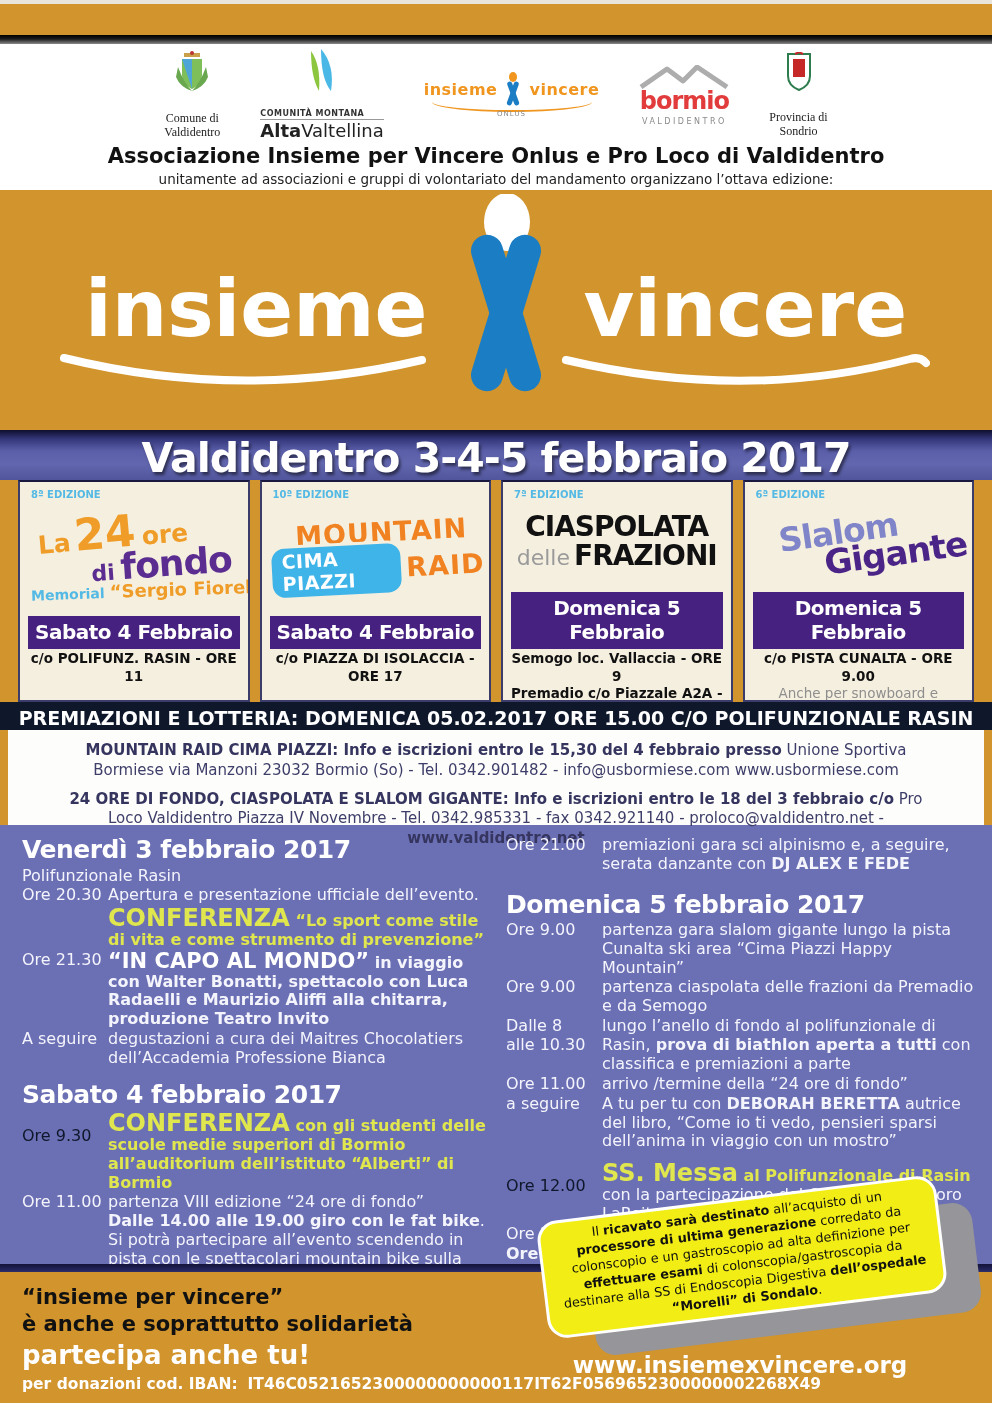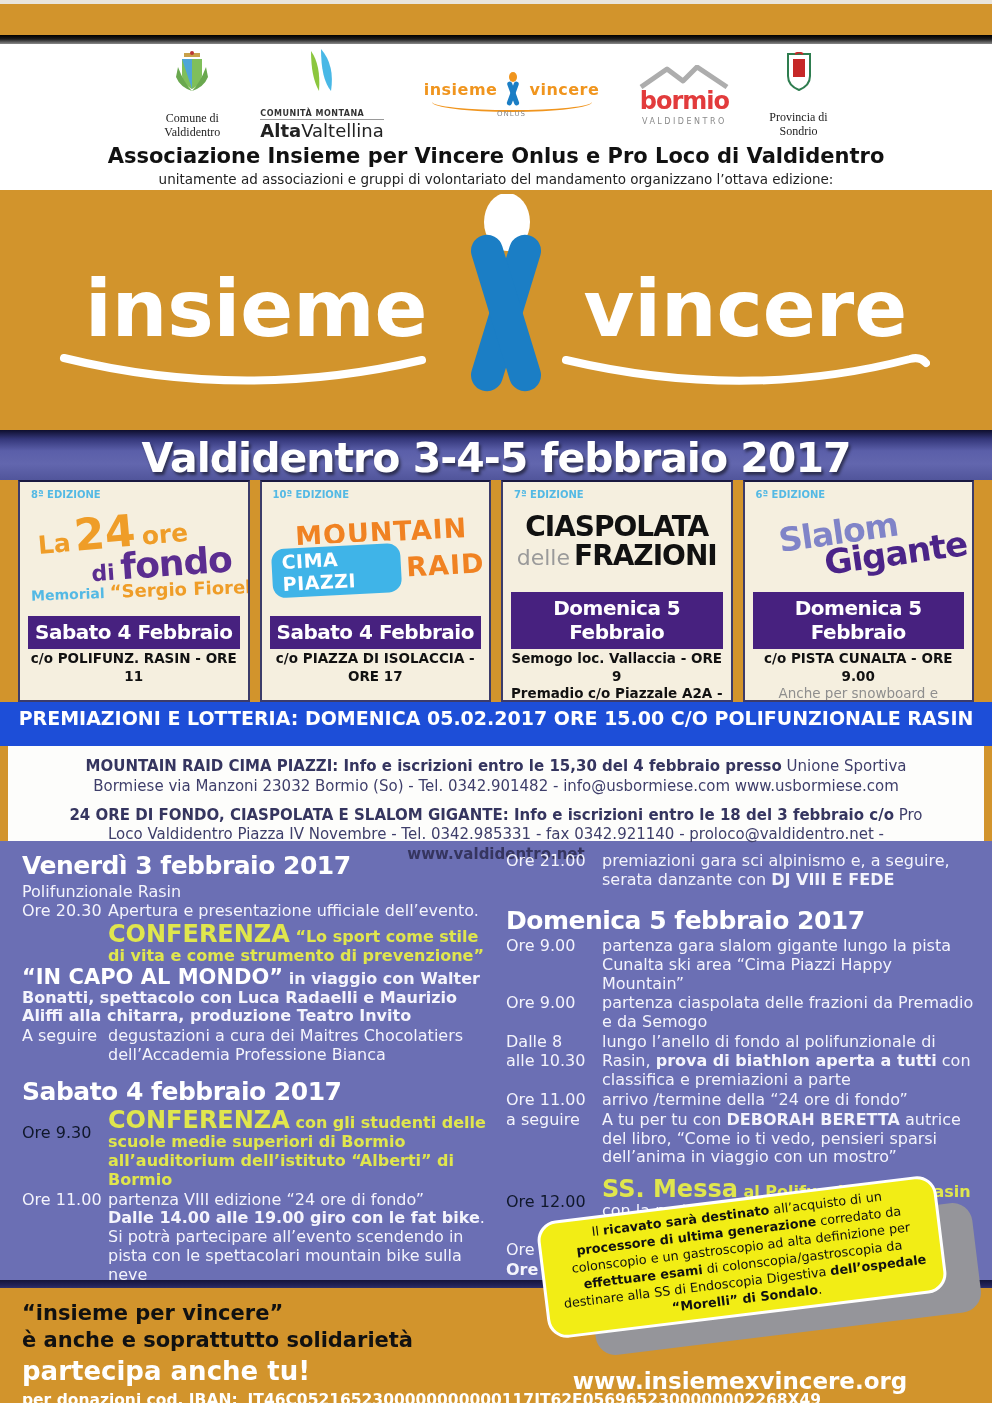--- a/index.html
+++ b/index.html
@@ -76,21 +76,21 @@
   .clogo3{text-align:center;padding-top:10px;}
   .c3a{color:#111;font-weight:800;font-size:28px;letter-spacing:-1px;}
   .c3b{margin-top:-4px;white-space:nowrap;}
   .c3delle{color:#9A9A9A;font-size:22px;}
   .c3fraz{color:#111;font-weight:800;font-size:28px;letter-spacing:-1px;margin-left:4px;}
   
   .c4s{color:#8084C8;font-weight:800;font-size:33px;transform:rotate(-8deg);margin:8px 0 0 28px;letter-spacing:-1px;}
   .c4g{color:#4B2488;font-weight:800;font-size:34px;transform:rotate(-8deg);margin:-14px 0 0 74px;letter-spacing:-1px;}
 
   
-  .premiazioni{height:44px;background:#1d4ed8;text-align:center;color:#fff;font-weight:800;font-size:19px;
+  .premiazioni{height:28px;background:#0f172a;text-align:center;color:#fff;font-weight:800;font-size:19px;
                line-height:32px;letter-spacing:0;}
 
   
   .info-wrap{background:#D2942C;padding:0 8px;}
   .info{background:#FDFDFB;height:95px;box-sizing:border-box;padding-top:11px;text-align:center;
         color:#3E3E6A;font-size:15px;line-height:1.32;}
   .info p{margin:0 auto 9px;max-width:860px;}
   .info b{font-weight:800;color:#35355F;}
 
   
@@ -312,20 +312,21 @@
 
       <div class="row">
         <div class="time">Ore 20.30</div>
         <div class="desc">Apertura e presentazione ufficiale dell’evento.</div>
       </div>
       <div class="row">
         <div class="time"></div>
         <div class="desc"><span class="bigy">CONFERENZA</span><span class="boldy"> “Lo sport come stile di vita e come strumento di prevenzione”</span></div>
       </div>
       <div class="row">
+        <div class="time">Ore 21.30</div>
         <div class="desc"><span class="bigw">“IN CAPO AL MONDO”</span><b> in viaggio con Walter Bonatti, spettacolo con Luca Radaelli e Maurizio Aliffi alla chitarra, produzione Teatro Invito</b></div>
       </div>
       <div class="row">
         <div class="time">A seguire</div>
         <div class="desc">degustazioni a cura dei Maitres Chocolatiers dell’Accademia Professione Bianca</div>
       </div>
 
       <h2 class="mt">Sabato 4 febbraio 2017</h2>
       <div class="row">
         <div class="time ty">Ore 9.30</div>
@@ -334,21 +335,21 @@
       <div class="row">
         <div class="time">Ore 11.00</div>
         <div class="desc"><span>partenza VIII edizione “24 ore di fondo”</span><br><b>Dalle 14.00 alle 19.00 giro con le fat bike</b><span>. Si potrà partecipare all’evento scendendo in pista con le spettacolari mountain bike sulla neve</span></div>
       </div>
 
     </div>
 
     <div class="col col-r">
       <div class="row">
         <div class="time">Ore 21.00</div>
-        <div class="desc"><span>premiazioni gara sci alpinismo e, a seguire, serata danzante con </span><b>DJ VIII E FEDE</b></div>
+        <div class="desc"><span>premiazioni gara sci alpinismo e, a seguire, serata danzante con </span><b>DJ ALEX E FEDE</b></div>
       </div>
 
       <h2 class="mt2">Domenica 5 febbraio 2017</h2>
       <div class="row">
         <div class="time">Ore 9.00</div>
         <div class="desc">partenza gara slalom gigante lungo la pista Cunalta ski area “Cima Piazzi Happy Mountain”</div>
       </div>
       <div class="row">
         <div class="time">Ore 9.00</div>
         <div class="desc">partenza ciaspolata delle frazioni da Premadio e da Semogo</div>

